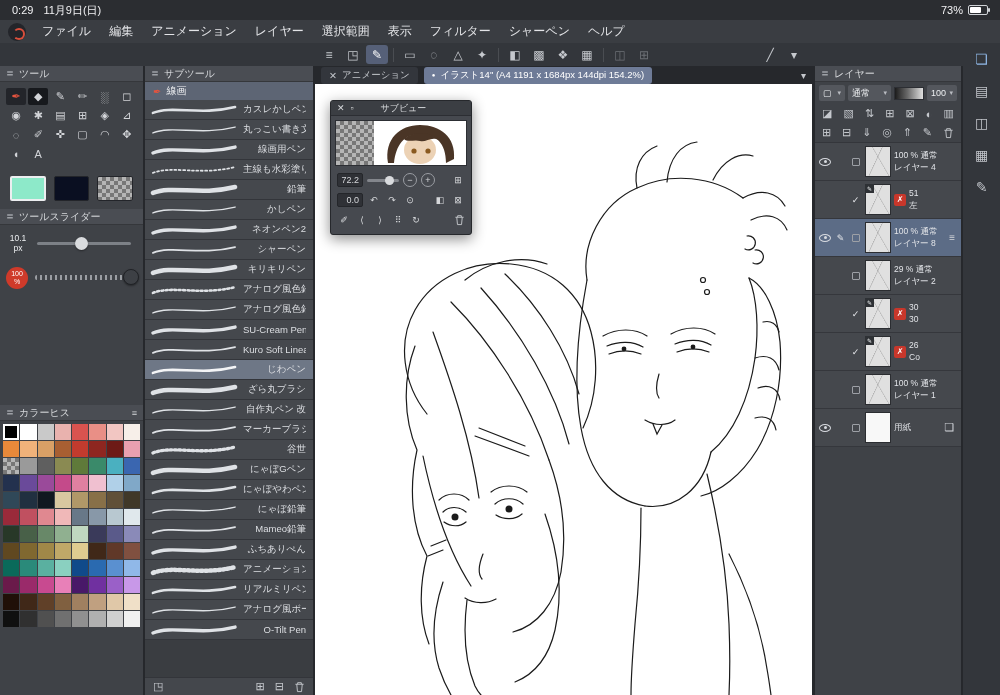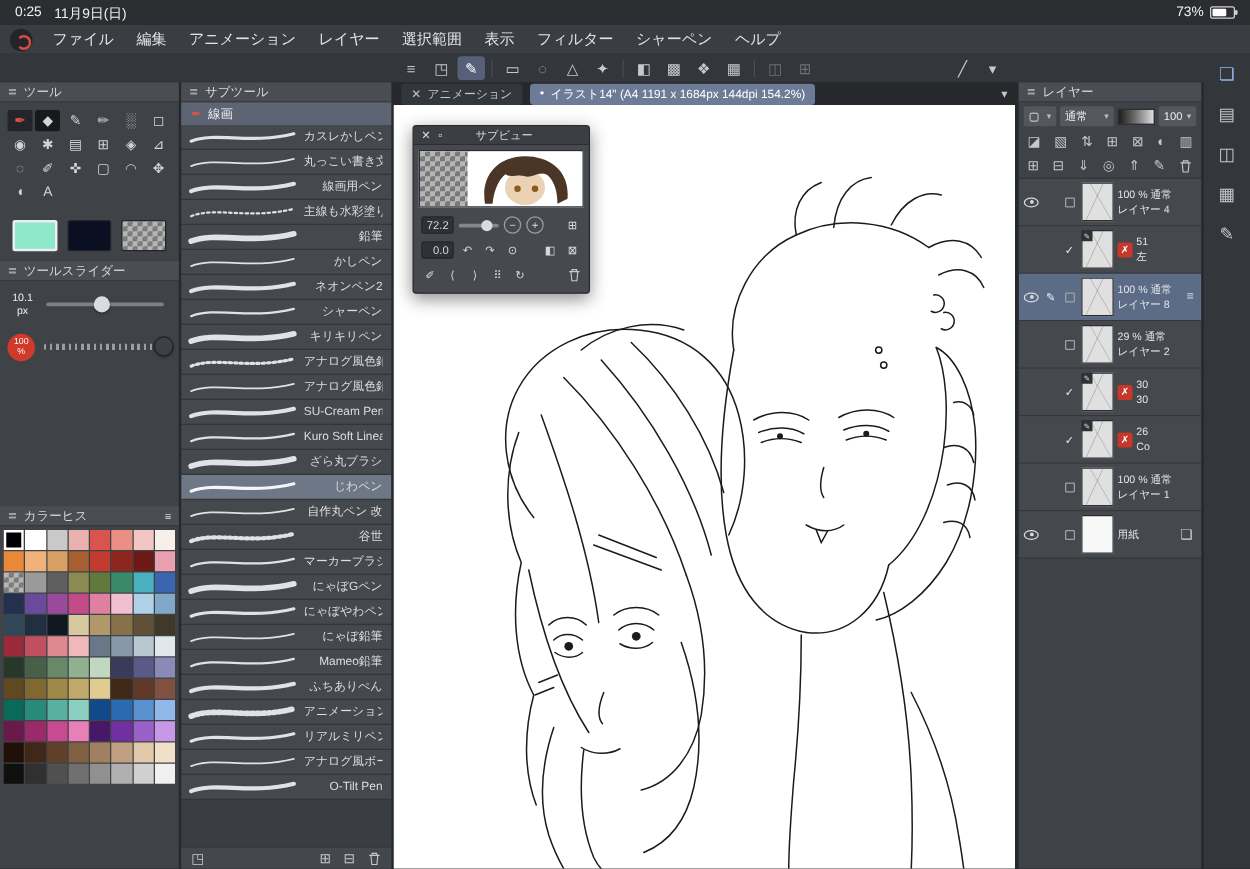--- a/index.html
+++ b/index.html
@@ -111,21 +111,21 @@
 .page-ico{color:#d2d5da;font-size:11px;margin-left:auto;padding-right:3px}
 
 #rstrip{position:absolute;left:963px;top:43px;width:37px;height:652px;background:#33363b;display:flex;flex-direction:column;align-items:center;padding-top:8px;gap:16px}
 .rs-icon{font-size:14px;color:#c2c5ca}
 .rs-icon.active{color:#8fb6e4}
 </style>
 </head>
 <body>
 
 <div id="statusbar">
-  <span>0:25</span>
+  <span>0:29</span>
   <span>11月9日(日)</span>
   <div class="sb-right">
     <span>73%</span>
     <span class="battery">
         <i></i>
       </span>
   </div>
 </div>
 
 <div id="menubar">
@@ -408,49 +408,49 @@
           <path d="M4,11 C24,3 52,14 88,5" fill="none" stroke="#dfe2e6" stroke-width="3.4" stroke-linecap="round"></path>
         </svg>
         <span class="lbl">SU-Cream Pencil</span>
       </div>
       <div class="brush">
         <svg viewBox="0 0 92 15">
           <path d="M4,11 C24,3 52,14 88,5" fill="none" stroke="#dfe2e6" stroke-width="1.8" stroke-linecap="round"></path>
         </svg>
         <span class="lbl">Kuro Soft Lineart</span>
       </div>
+      <div class="brush sel">
+        <svg viewBox="0 0 92 15">
+          <path d="M4,11 C24,3 52,14 88,5" fill="none" stroke="#f4f5f7" stroke-width="2.6" stroke-linecap="round"></path>
+        </svg>
+        <span class="lbl">じわペン</span>
+      </div>
       <div class="brush">
         <svg viewBox="0 0 92 15">
           <path d="M4,11 C24,3 52,14 88,5" fill="none" stroke="#dfe2e6" stroke-width="4.6" stroke-linecap="round"></path>
         </svg>
         <span class="lbl">ざら丸ブラシ</span>
       </div>
-      <div class="brush sel">
-        <svg viewBox="0 0 92 15">
-          <path d="M4,11 C24,3 52,14 88,5" fill="none" stroke="#f4f5f7" stroke-width="2.6" stroke-linecap="round"></path>
-        </svg>
-        <span class="lbl">じわペン</span>
-      </div>
       <div class="brush">
         <svg viewBox="0 0 92 15">
           <path d="M4,11 C24,3 52,14 88,5" fill="none" stroke="#dfe2e6" stroke-width="1.4" stroke-linecap="round"></path>
         </svg>
         <span class="lbl">自作丸ペン 改</span>
       </div>
       <div class="brush">
         <svg viewBox="0 0 92 15">
+          <path d="M4,11 C24,3 52,14 88,5" fill="none" stroke="#dfe2e6" stroke-width="1.8" stroke-linecap="round"></path>
+        </svg>
+        <span class="lbl">マーカーブラシ</span>
+      </div>
+      <div class="brush">
+        <svg viewBox="0 0 92 15">
           <path d="M4,11 C24,3 52,14 88,5" fill="none" stroke="#dfe2e6" stroke-width="3.4" stroke-linecap="round" stroke-dasharray="2 2.5"></path>
         </svg>
         <span class="lbl">谷世</span>
-      </div>
-      <div class="brush">
-        <svg viewBox="0 0 92 15">
-          <path d="M4,11 C24,3 52,14 88,5" fill="none" stroke="#dfe2e6" stroke-width="1.8" stroke-linecap="round"></path>
-        </svg>
-        <span class="lbl">マーカーブラシ</span>
       </div>
       <div class="brush">
         <svg viewBox="0 0 92 15">
           <path d="M4,11 C24,3 52,14 88,5" fill="none" stroke="#dfe2e6" stroke-width="4.6" stroke-linecap="round"></path>
         </svg>
         <span class="lbl">にゃぼGペン</span>
       </div>
       <div class="brush">
         <svg viewBox="0 0 92 15">
           <path d="M4,11 C24,3 52,14 88,5" fill="none" stroke="#dfe2e6" stroke-width="2.6" stroke-linecap="round"></path>

